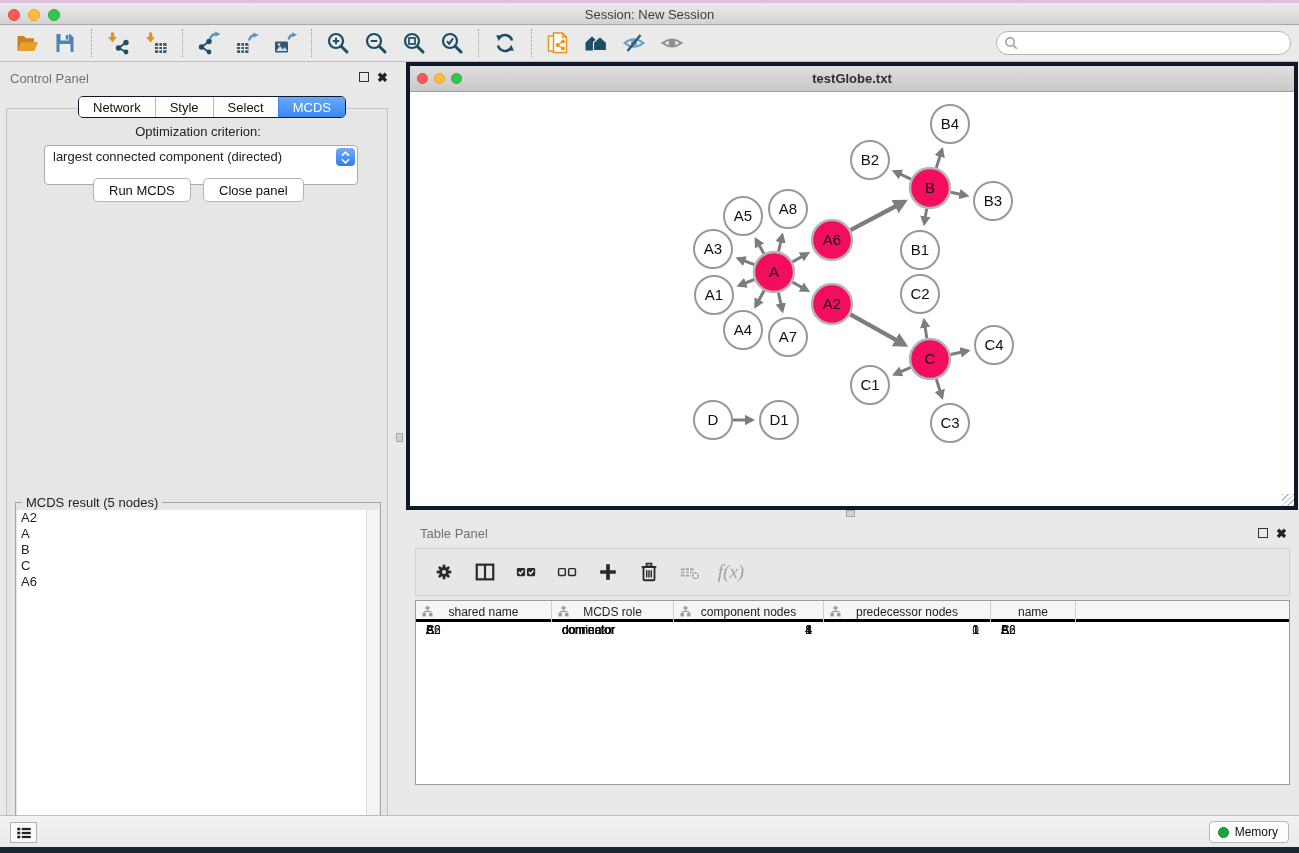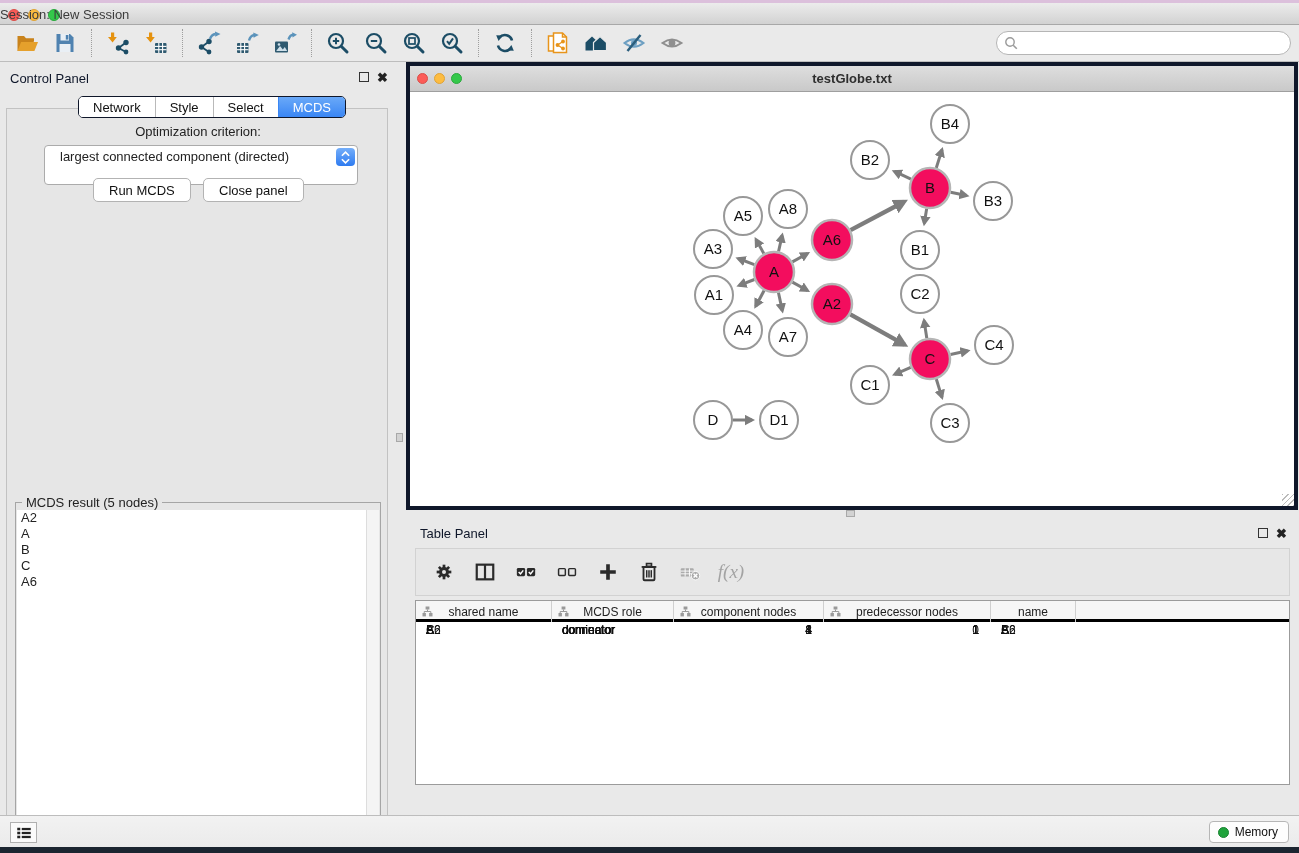--- a/index.html
+++ b/index.html
@@ -9,21 +9,21 @@
     font-family:"Liberation Sans", sans-serif;
     background:#e9e9e9; color:#222;
   }
   
   .wall-top { position:absolute; left:0; top:0; width:1299px; height:3px; background:#dcc0dc; }
   .titlebar {
     position:absolute; left:0; top:3px; width:1299px; height:22px;
     background:linear-gradient(#ececec,#d2d2d2); border-bottom:1px solid #a8a8a8;
   }
   .titlebar .title {
-    position:absolute; left:0; right:0; top:4px; text-align:left;
+    position:absolute; left:0; right:0; top:4px; text-align:center;
     font-size:13px; color:#3c3c3c;
   }
   .lights { position:absolute; left:8px; top:6px; display:flex; gap:8px; }
   .light { width:12px; height:12px; border-radius:50%; }
   .light.red    { background:#fc5b57; border:1px solid #d94f4a; }
   .light.yellow { background:#fdbc40; border:1px solid #dfa336; }
   .light.green  { background:#34c84a; border:1px solid #2aa93d; }
   .lights.small { gap:6px; }
   .lights.small .light { width:11px; height:11px; }
   
@@ -40,21 +40,21 @@
   .tb-sep { width:1px; height:28px; margin:0 7px; border-left:1px dotted #9e9e9e; }
   .search-wrap { margin-left:auto; position:relative; }
   .search-input {
     width:295px; height:24px; border-radius:12px; border:1px solid #b5b5b5;
     background:#fff; padding-left:26px; font-size:13px; outline:none;
     font-family:"Liberation Sans", sans-serif;
   }
   .search-mag { position:absolute; left:8px; top:5px; width:14px; height:14px; }
   
   .control-panel { position:absolute; left:0; top:62px; width:394px; height:753px; background:#e9e9e9; }
-  .panel-title { position:absolute; font-size:13px; color:#0f172a; }
+  .panel-title { position:absolute; font-size:13px; color:#737373; }
   .panel-float {
     position:absolute; width:10px; height:10px; border:1.6px solid #333; display:inline-block;
   }
   .panel-close { position:absolute; font-size:13px; font-weight:bold; color:#222; line-height:11px; cursor:pointer; }
   .cp-content {
     position:absolute; left:6px; top:46px; width:382px; height:759px;
     background:#e6e6e6; border:1px solid #c2c2c2;
   }
   .seg-bar {
     position:absolute; display:flex; background:#fff; border:1px solid #0f172a;
@@ -64,21 +64,21 @@
     padding:3px 14px; font-size:13px; color:#111; background:#fff; cursor:pointer;
     border-left:1px solid #b9b9b9; white-space:nowrap;
   }
   .seg-tab:first-child { border-left:none; }
   .seg-tab.active { background:linear-gradient(#6aa9f8,#3a86f4); color:#fff; border-left-color:#3a86f4; }
   .cp-tabs { left:78px; top:34px; }
   .opt-label { position:absolute; left:0; width:382px; top:72px; text-align:center; font-size:13px; }
   .dropdown {
     position:absolute; left:37px; top:93px; width:314px; height:40px;
     background:#fff; border:1px solid #ababab; border-radius:4px;
-    font-size:13px; line-height:22px; padding-left:15px; cursor:pointer;
+    font-size:13px; line-height:22px; padding-left:8px; cursor:pointer;
   }
   .dd-stepper {
     position:absolute; right:2px; top:2px; width:19px; height:18px; border-radius:4px;
     background:linear-gradient(#74aefa,#2e7bf0);
     display:flex; flex-direction:column; align-items:center; justify-content:center; gap:1px;
   }
   .dd-stepper svg { width:9px; height:6px; }
   .cp-btn {
     position:absolute; height:24px; background:#fff; border:1px solid #b3b3b3; border-radius:5px;
     font-size:13px; padding:0 15px; cursor:pointer; color:#111;

